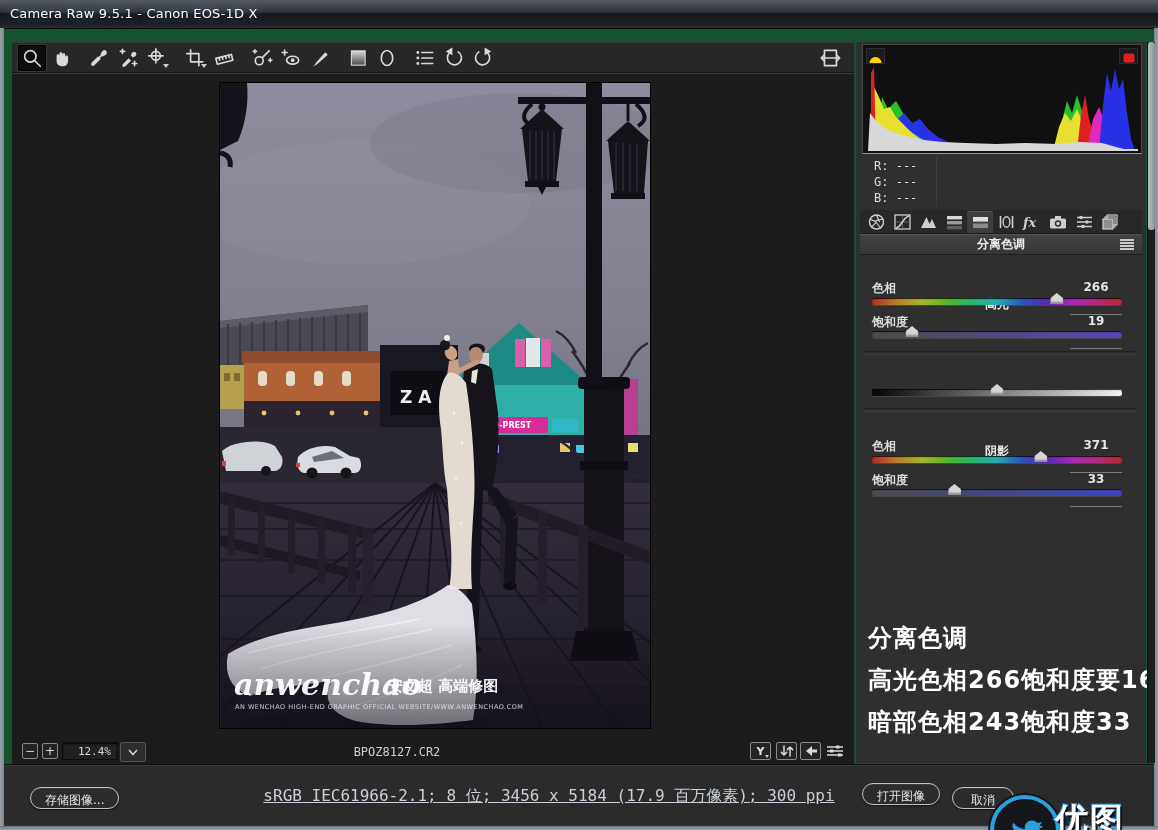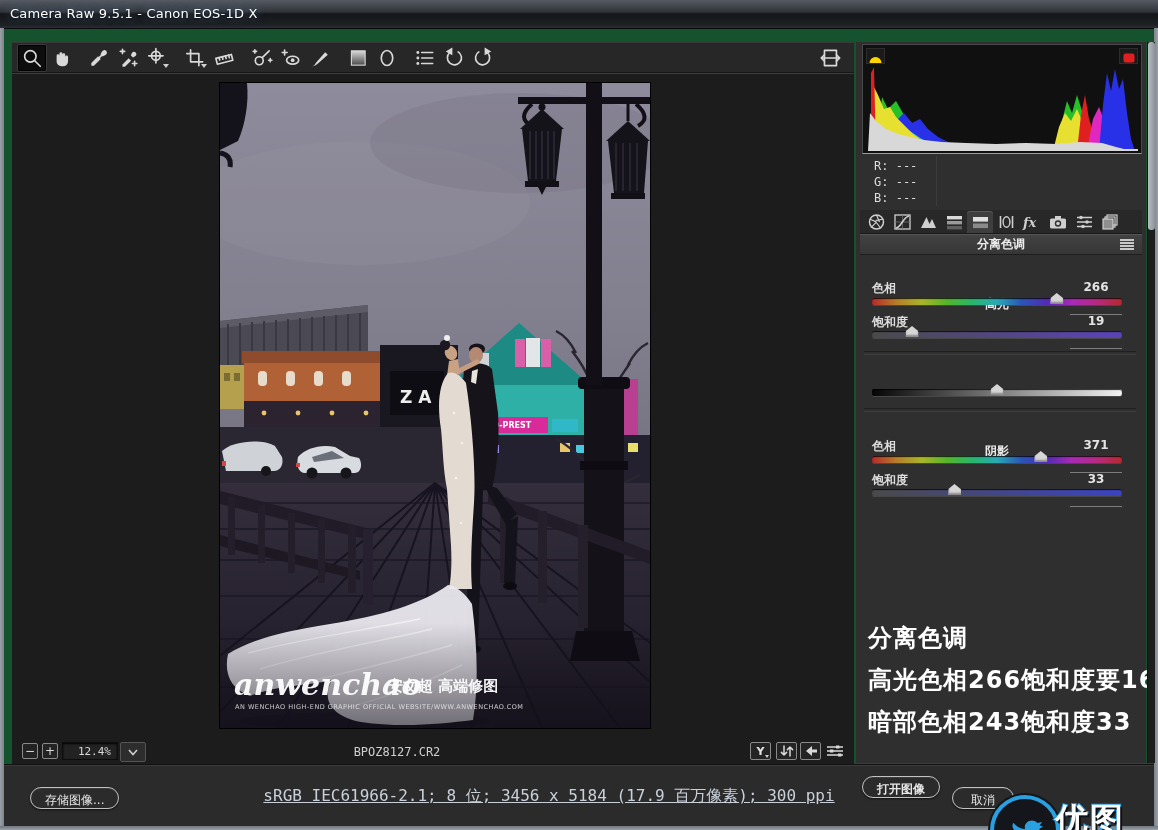--- a/index.html
+++ b/index.html
@@ -403,21 +403,21 @@
         </svg>
     </span>
   </div>
 
   <div class="hsep"></div>
   <div class="hsep2"></div>
 
   <div class="footer">
     <span class="pillbtn" style="left:26px;top:13px;min-width:72px;">存储图像...</span>
     <span class="wflink">sRGB IEC61966-2.1; 8 位;  3456 x 5184 (17.9 百万像素); 300 ppi</span>
-    <span class="pillbtn" style="left:858px;top:2px;min-width:50px;font-weight:bold;">打开图像</span>
+    <span class="pillbtn" style="left:858px;top:9px;min-width:50px;">打开图像</span>
     <span class="pillbtn" style="left:948px;top:13px;min-width:62px;">取消</span>
   </div>
 
   <div class="rightpanel">
 
     <div class="histo">
       <span class="clipbtn clip-l">
         <svg width="13" height="9" viewBox="0 0 13 9">
             <path d="M0.5,9 a6,6 0 0 1 12,0 z" fill="#ffd400"></path>
           </svg>

